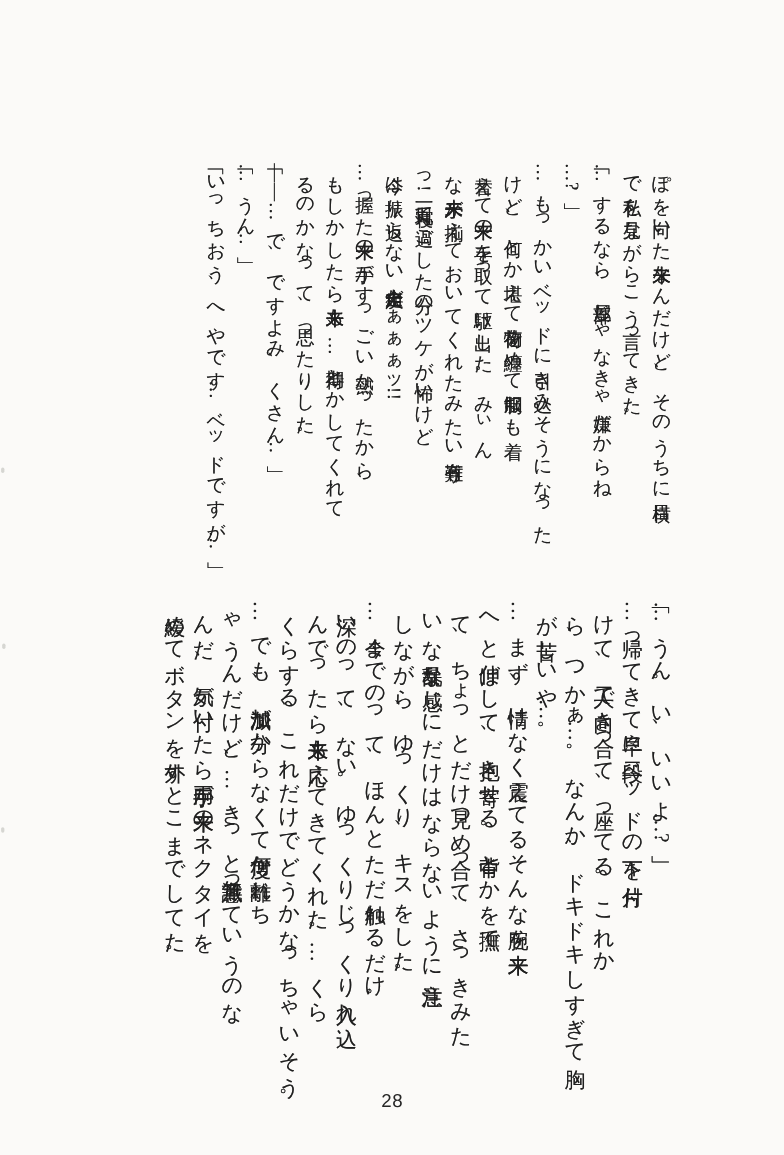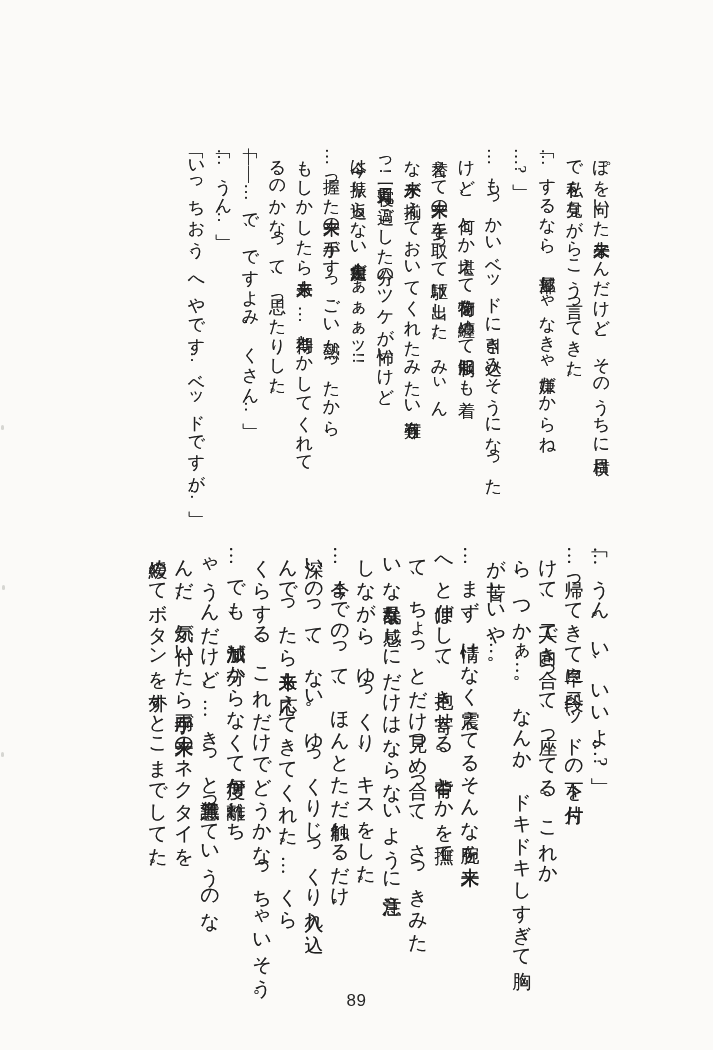--- a/index.html
+++ b/index.html
@@ -120,19 +120,19 @@
 
       <p>…でも、加減が分からなくて何度か離れち</p>
 
       <p>ゃうんだけど、…きっと無意識っていうのな</p>
 
       <p>んだ、気が付いたら両手が未来のネクタイを</p>
 
       <p>緩めてボタンを外すとこまでしてた。</p>
     </div>
 
-  <div class="pagenum">89</div>
+  <div class="pagenum">28</div>
 
   <div class="speck s1"></div>
   <div class="speck s2"></div>
   <div class="speck s3"></div>
 
 </div>
 
 </body></html>

